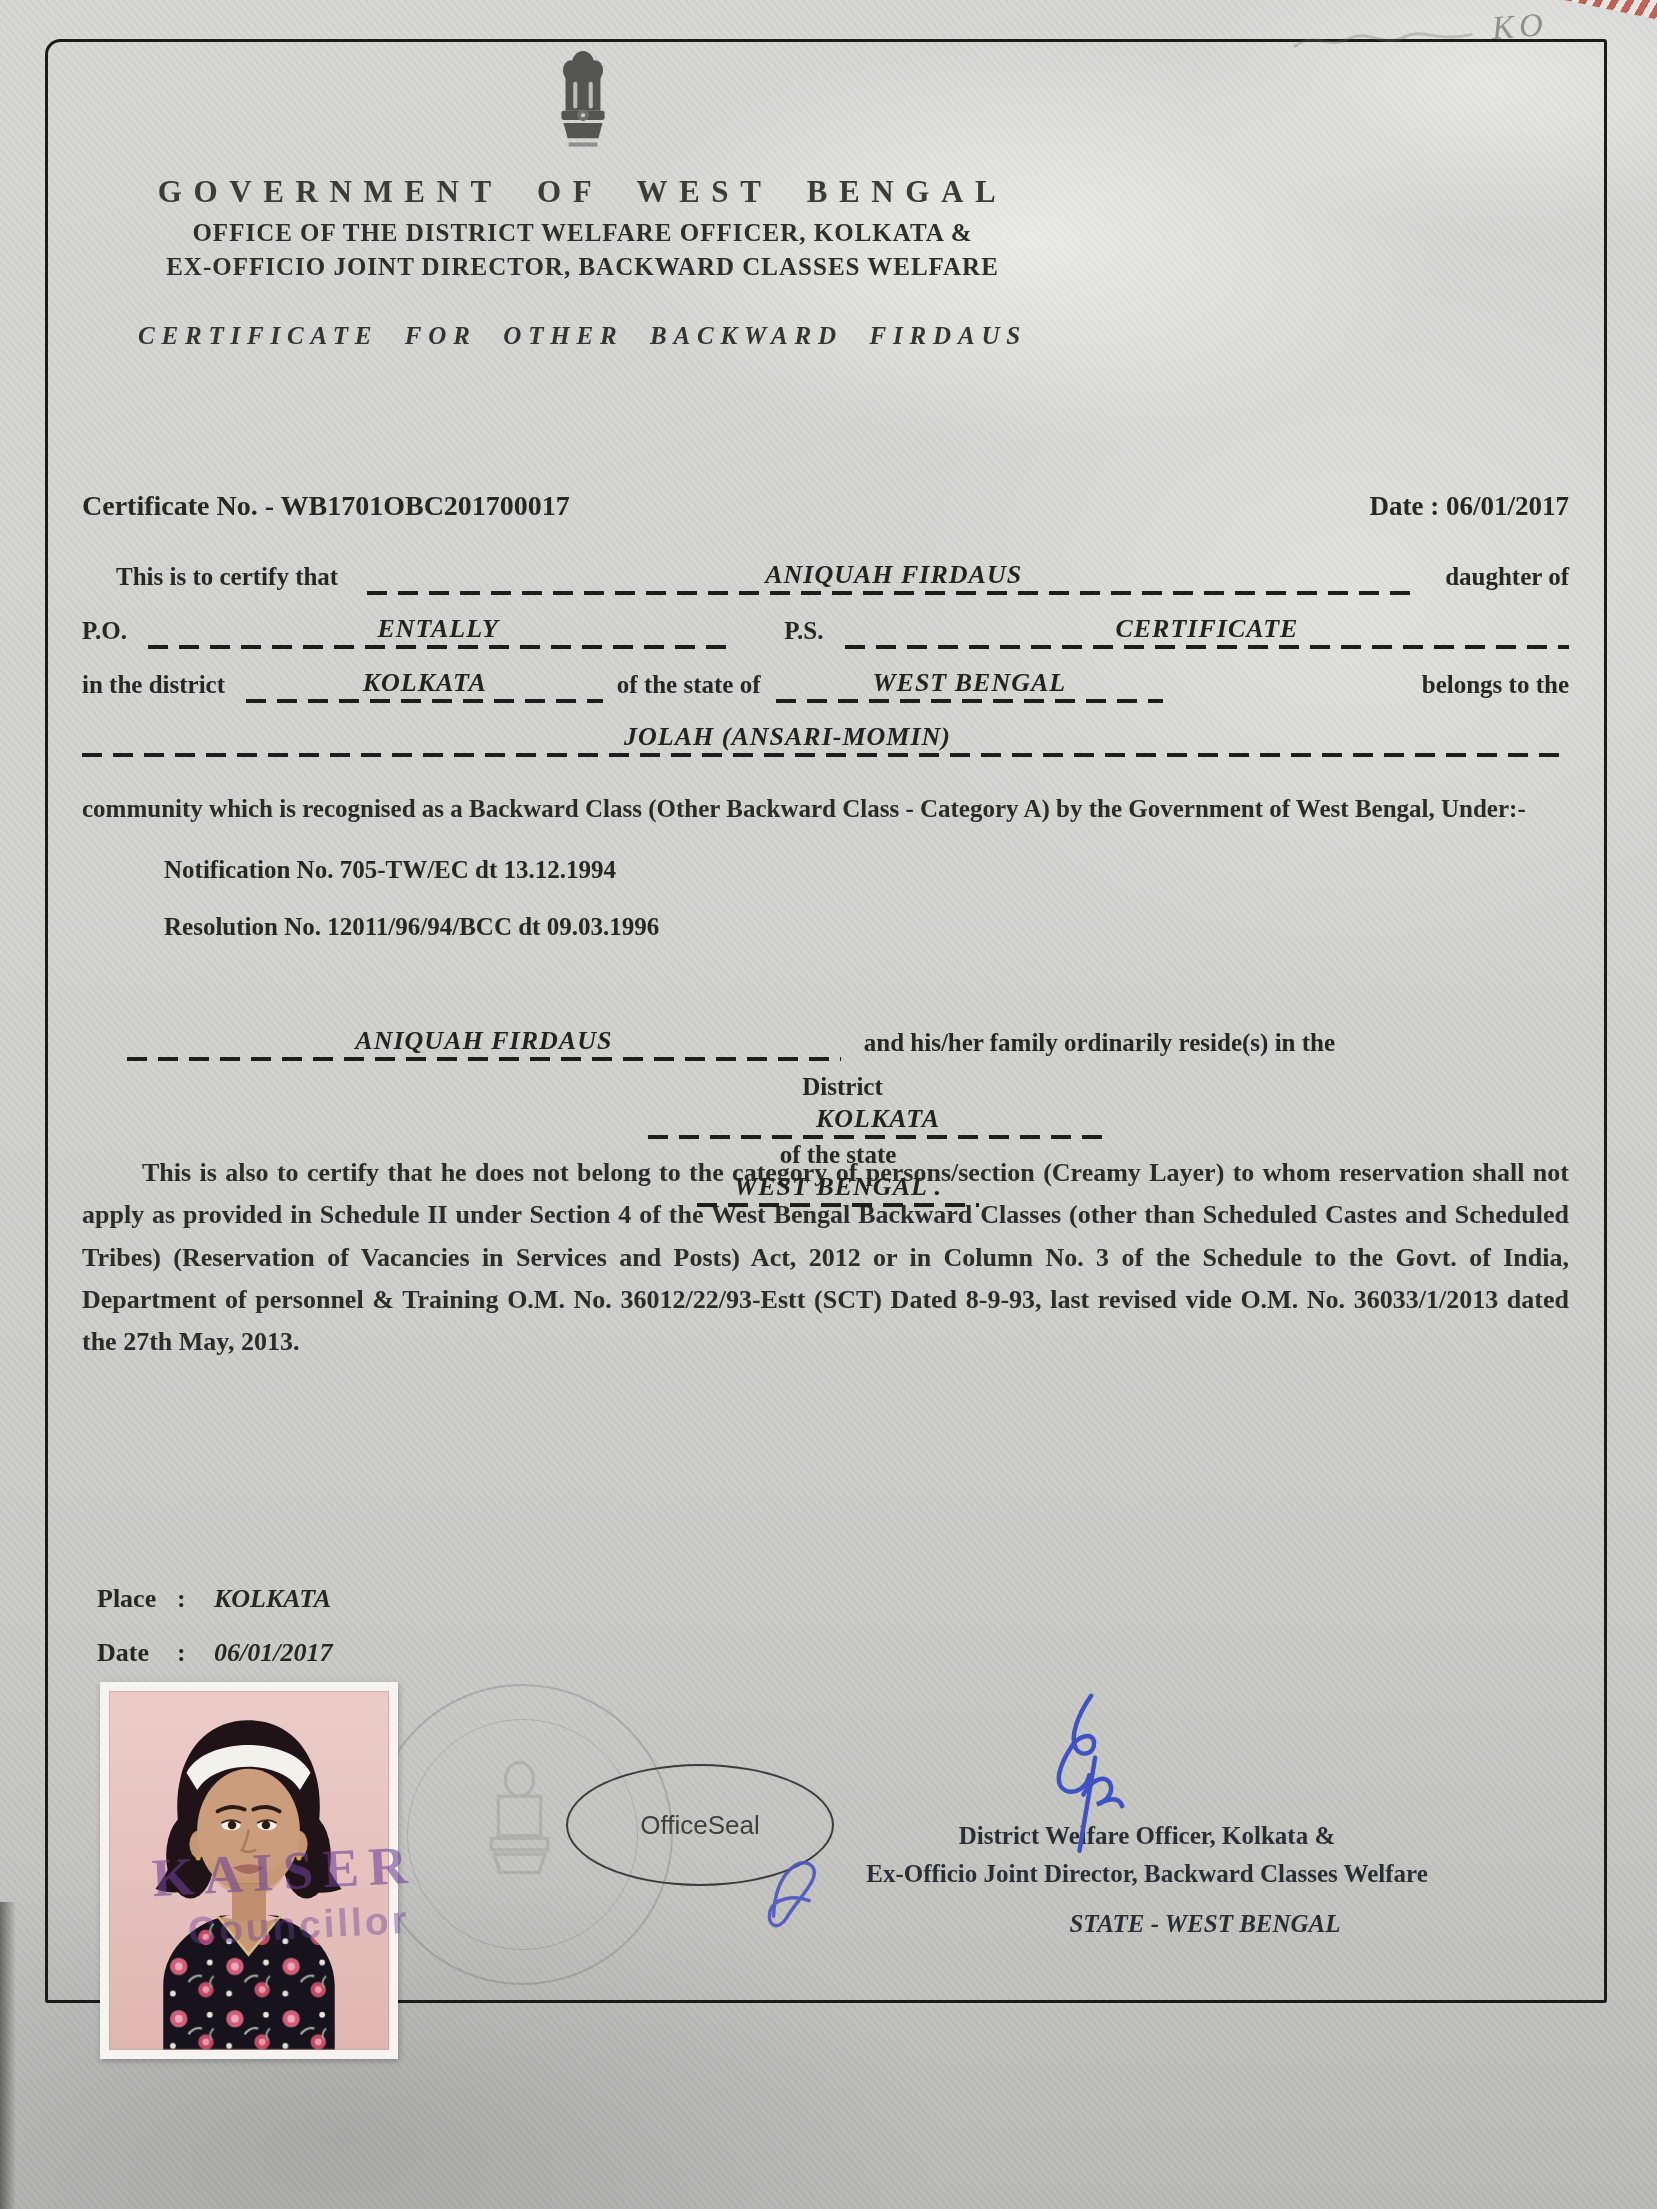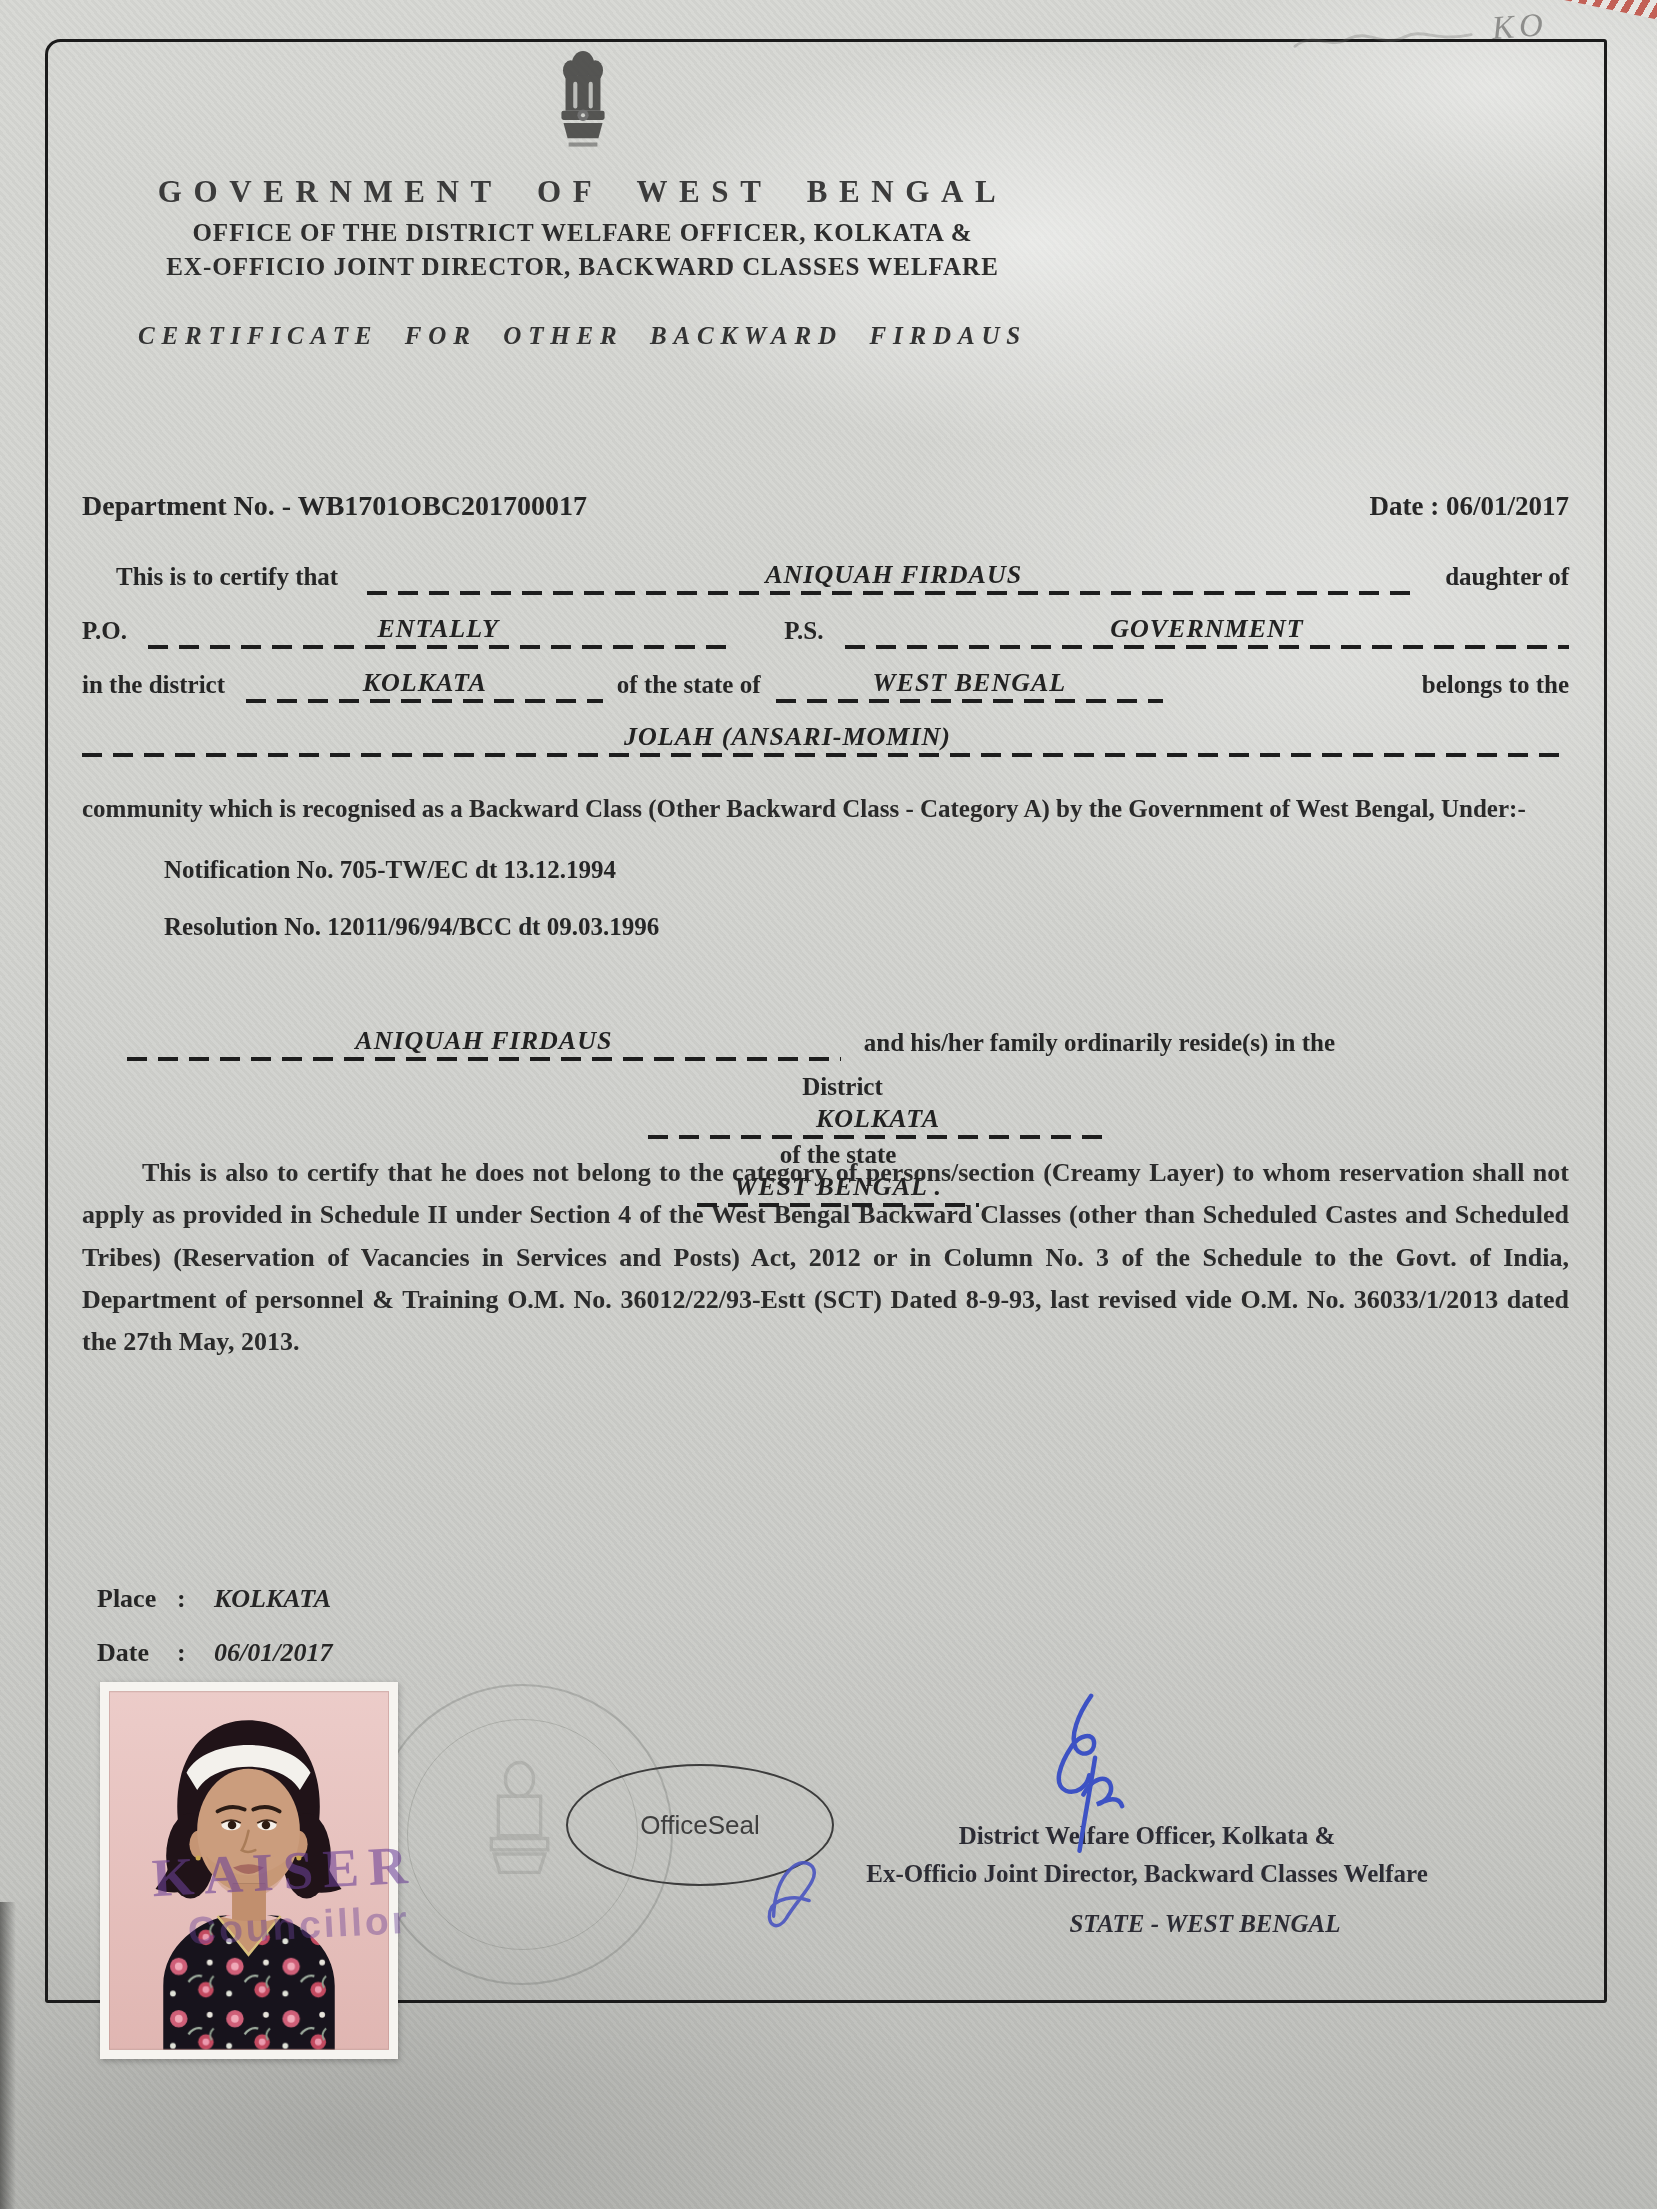--- a/index.html
+++ b/index.html
@@ -123,21 +123,21 @@
       <circle cx="35" cy="64.5" r="2" fill="#cfd0cc"></circle>
     </svg>
     <div class="gov-title">GOVERNMENT OF WEST BENGAL</div>
     <div class="office-line">OFFICE OF THE DISTRICT WELFARE OFFICER, KOLKATA &amp;</div>
     <div class="office-line second">EX-OFFICIO JOINT DIRECTOR, BACKWARD CLASSES WELFARE</div>
     <div class="cert-title">CERTIFICATE FOR OTHER BACKWARD FIRDAUS</div>
   </div>
 
   <div class="meta">
     <div class="left">
-      <span>Department No. -</span>
+      <span>Certificate No. -</span>
       <span>WB1701OBC201700017</span>
     </div>
     <div class="right">
       <span>Date :</span>
       <span>06/01/2017</span>
     </div>
   </div>
 
   <div class="content">
 
@@ -150,21 +150,21 @@
     </div>
 
 
     <div class="row">
       <span class="lb">P.O.</span>
       <span class="bl" style="width:39%;margin-left:21.3px;">
         <span class="val">ENTALLY</span>
       </span>
       <span class="lb" style="margin-left:56px;">P.S.</span>
       <span class="bl grow" style="margin-left:21.3px;">
-        <span class="val">GOVERNMENT</span>
+        <span class="val">CERTIFICATE</span>
       </span>
     </div>
 
     <div class="row">
       <span class="lb">in the district</span>
       <span class="bl" style="width:24%;margin-left:21.3px;">
         <span class="val">KOLKATA</span>
       </span>
       <span class="lb" style="margin-left:13.6px;">of the state of</span>
       <span class="bl" style="width:26%;margin-left:15.5px;">

